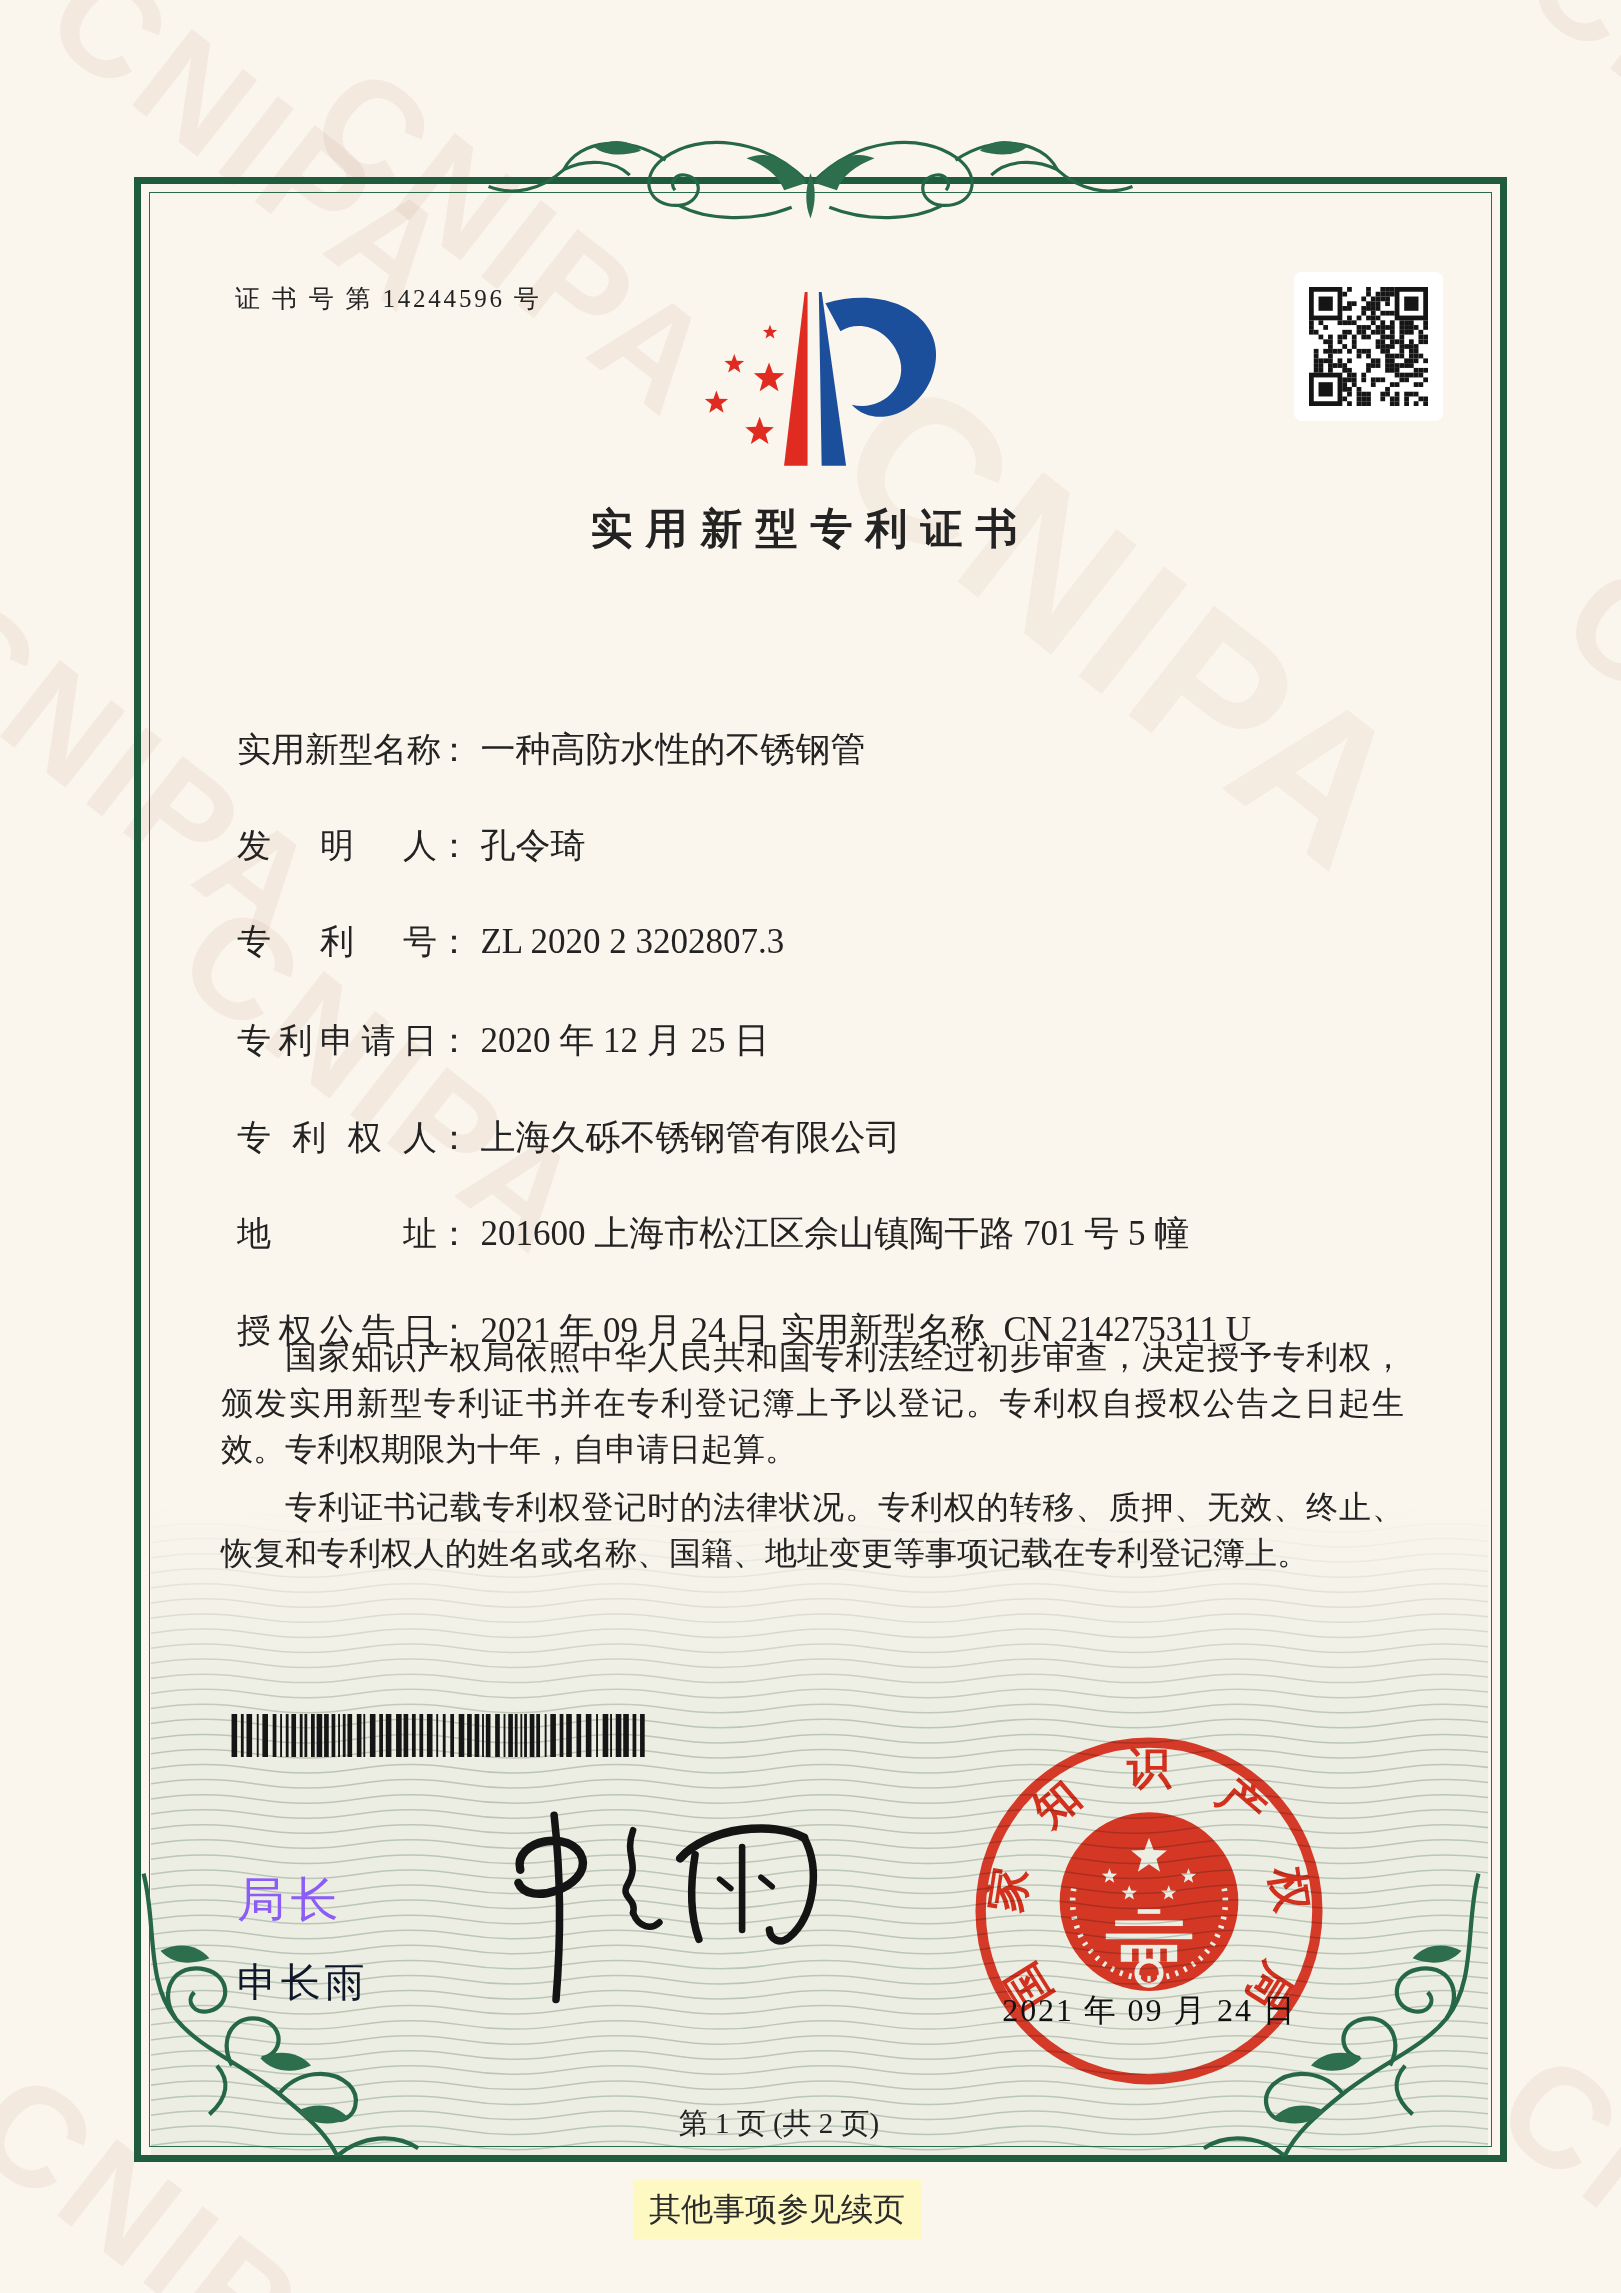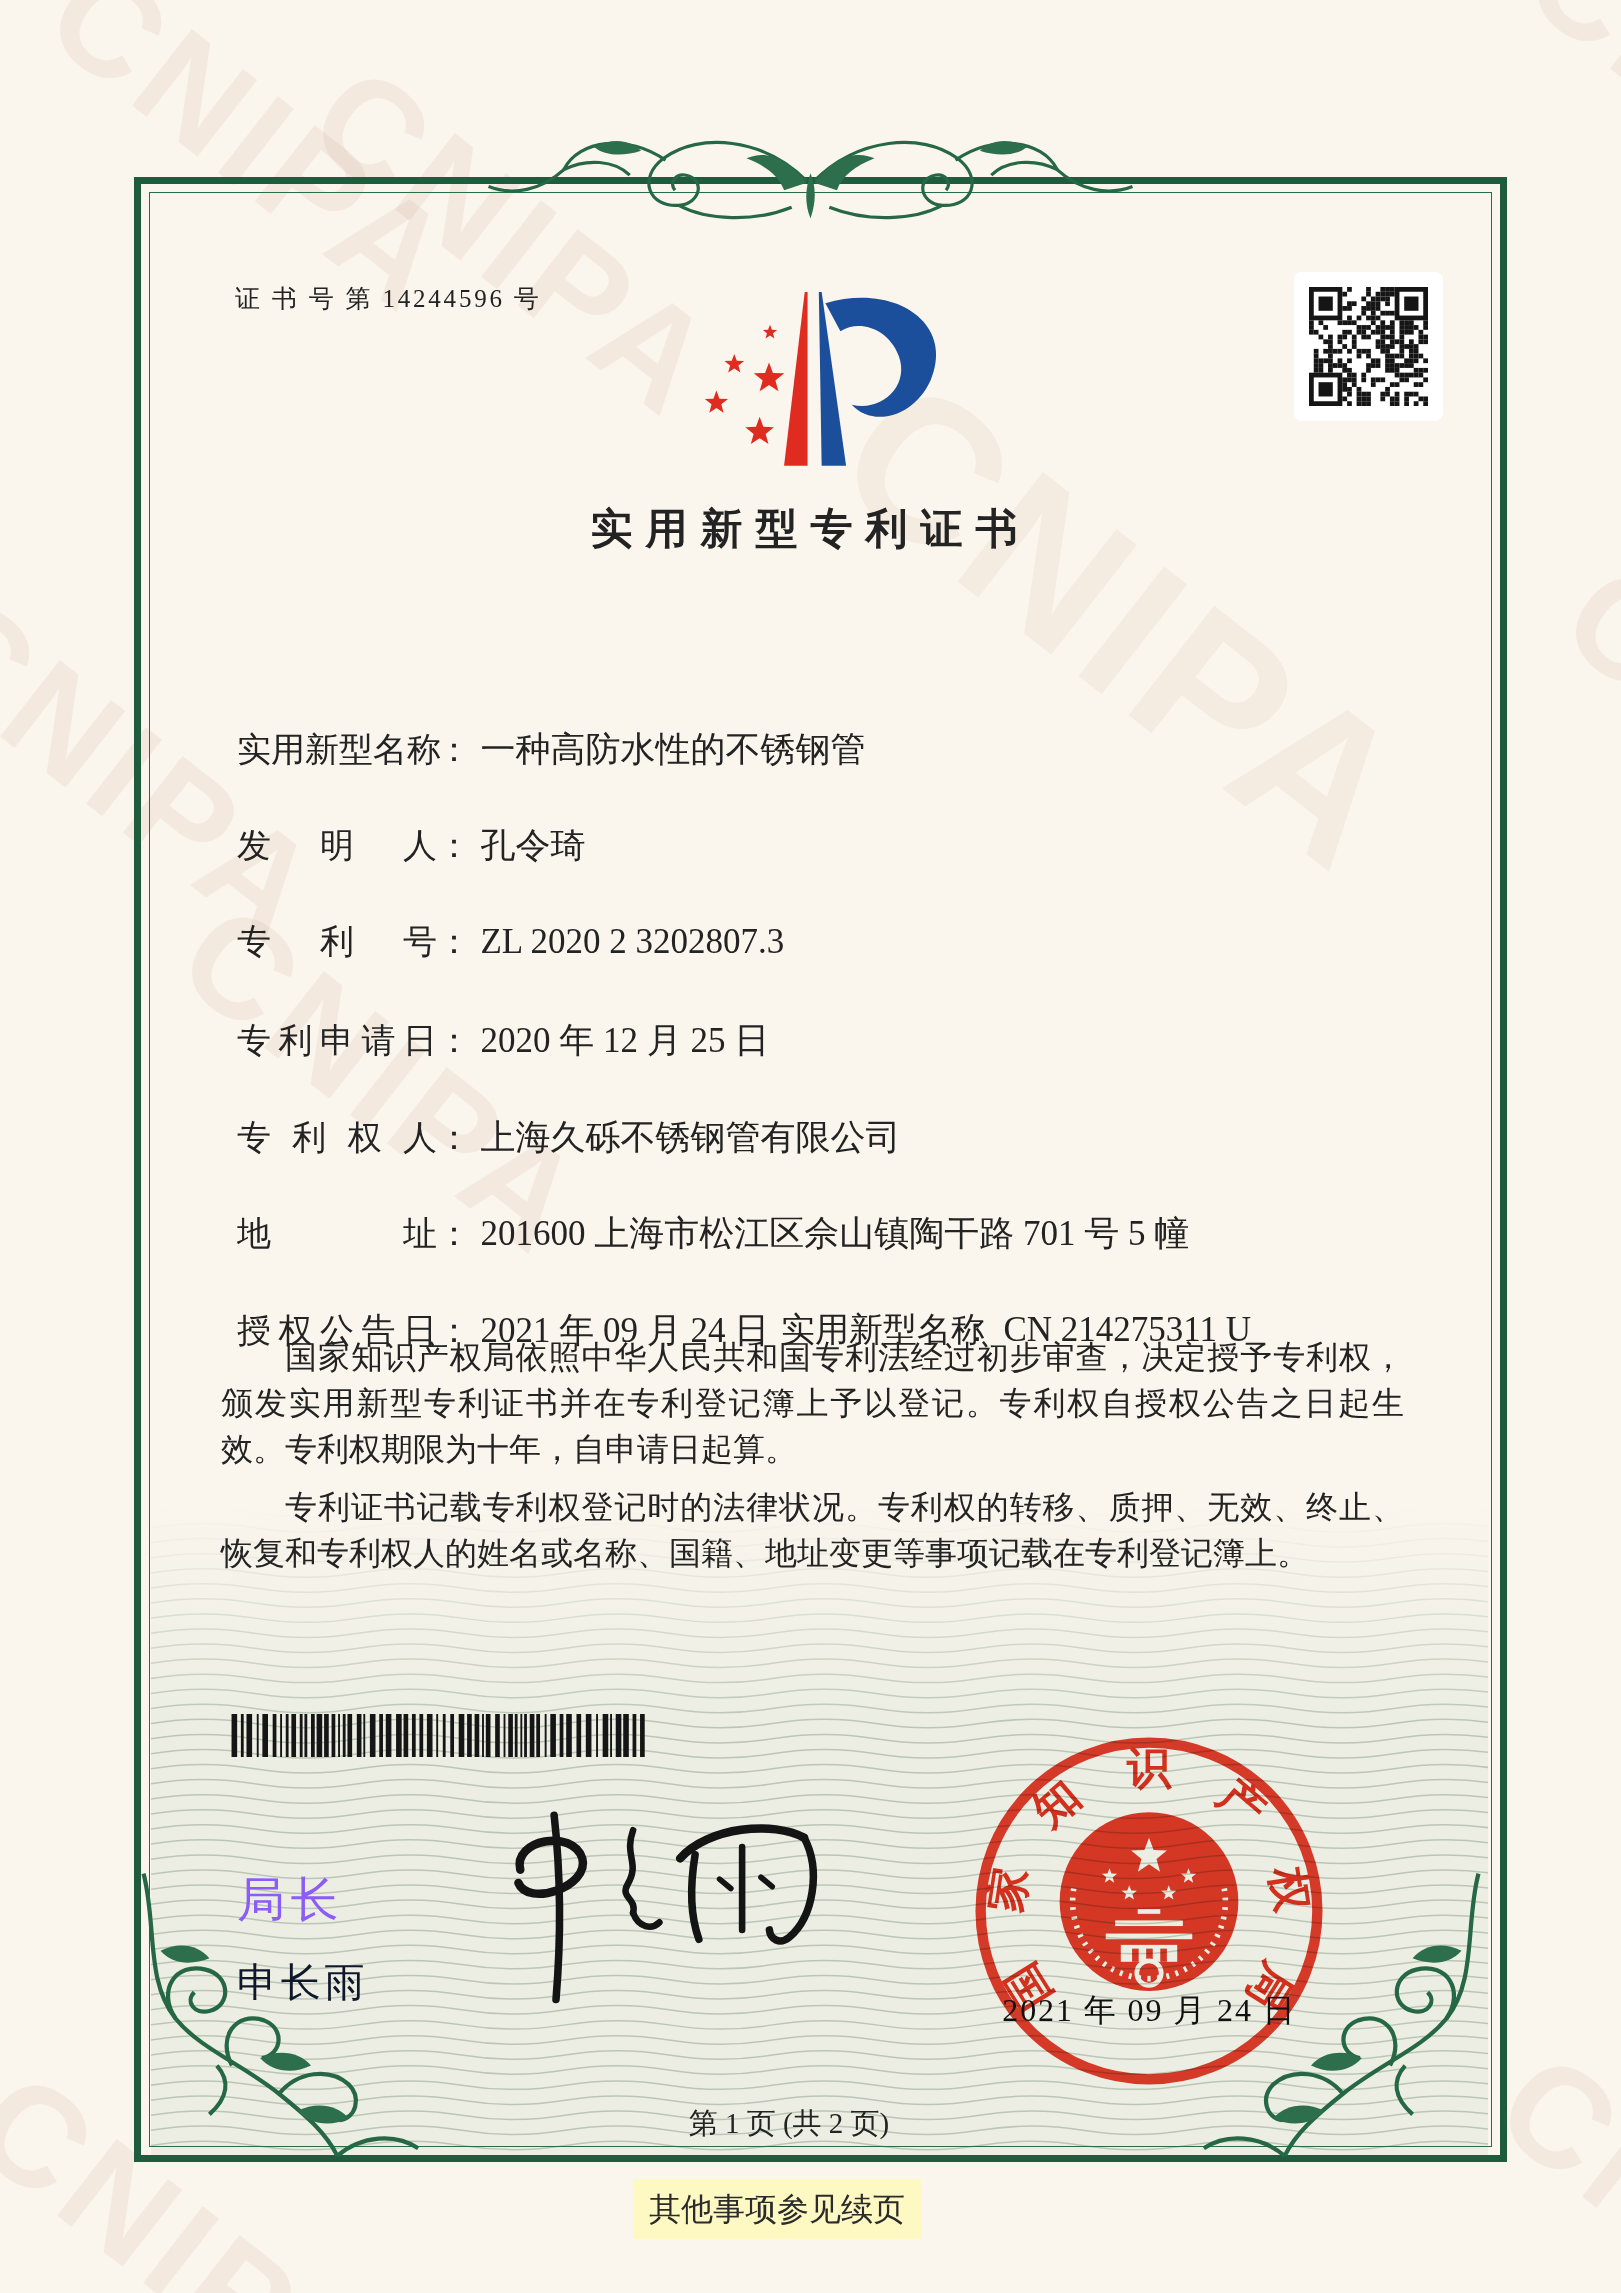--- a/index.html
+++ b/index.html
@@ -41,21 +41,21 @@
   
   .barcode{position:absolute;left:230px;top:1714px;}
   .signer-role{position:absolute;left:237px;top:1868px;font-family:Liberation Mono, monospace;
                font-size:48px;letter-spacing:5.6px;color:#8b5cf6;}
   .signer-name{position:absolute;left:237px;top:1955px;font-family:"Liberation Sans",sans-serif;
                font-size:40px;letter-spacing:3.8px;color:#0f172a;}
   .signature{position:absolute;left:471px;top:1787px;}
   .seal{position:absolute;left:959px;top:1721px;mix-blend-mode:multiply;}
   .seal-date{position:absolute;left:979px;top:1989px;width:341px;text-align:center;
              font-size:32px;color:#111;letter-spacing:1.9px;}
-  .pfooter{position:absolute;left:15px;top:2104px;width:1548px;text-align:center;font-size:29px;}
+  .pfooter{position:absolute;left:5px;top:2104px;width:1548px;text-align:center;font-size:29px;}
   .note-band{position:absolute;left:633px;top:2179px;width:288px;height:60px;background:#fef9c3;}
   .note-band div{line-height:60px;text-align:center;font-size:32px;color:#2b2b2b;}
 </style>
 </head>
 <body>
 
 <div class="page">
 
   <span class="wm" style="left:19px;top:56px">CNIPA</span>
   <span class="wm" style="left:282px;top:160px">CNIPA</span>

